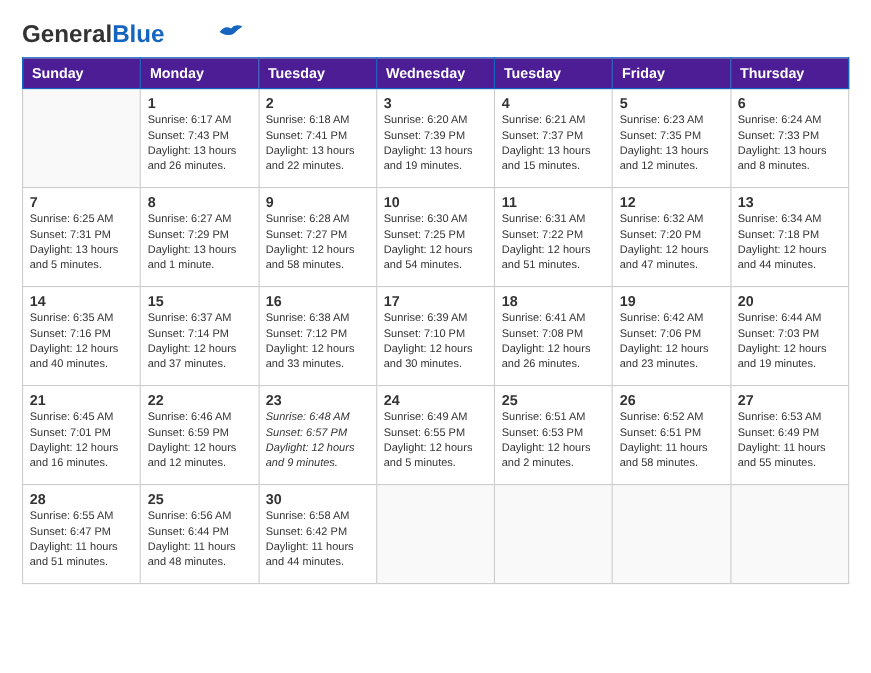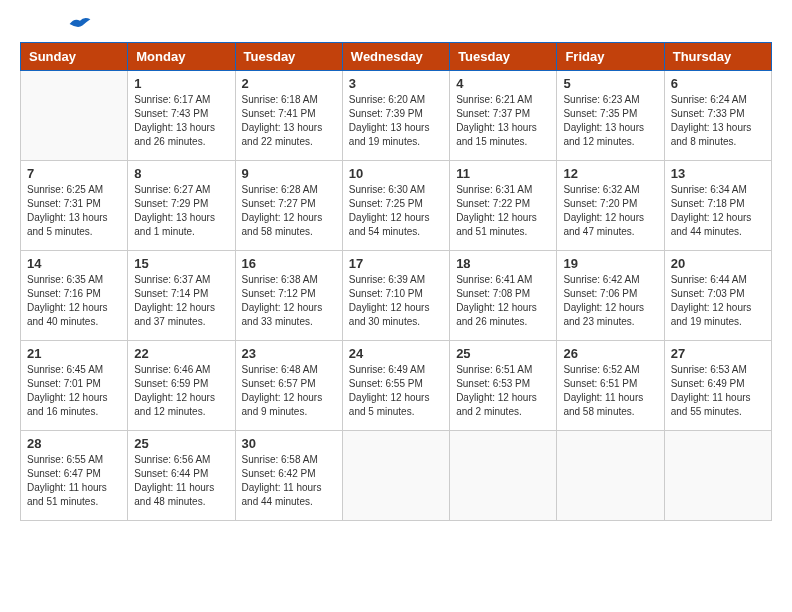--- a/index.html
+++ b/index.html
@@ -45,21 +45,21 @@
     .location-title {
       font-size: 14px;
       color: #444;
     }
     .calendar {
       width: 100%;
       border-collapse: collapse;
       table-layout: fixed;
     }
     .calendar th {
-      background: #c2410c;
+      background: #4c1d95;
       color: #fff;
       text-align: left;
       padding: 6px 8px;
       font-size: 13px;
       font-weight: bold;
       border: 1px solid #1565c0;
     }
     .calendar td {
       vertical-align: top;
       border: 1px solid #ccc;
@@ -83,20 +83,23 @@
     .empty-cell {
       background: #f9f9f9;
     }
   </style>
 </head>
 <body>
 
 <div class="header">
   <div class="logo">
     <div style="display:flex; align-items:center;">
+      <span class="logo-text">
+        <span>General</span><span class="blue">Blue</span>
+      </span>
       <svg class="logo-bird" viewBox="0 0 30 20">
         <path d="M2,10 Q8,2 15,6 Q20,0 28,4 Q22,8 18,12 Q12,16 2,10Z" fill="#1565c0"></path>
       </svg>
     </div>
   </div>
   <div class="title-block">
     <div class="month-title"></div>
     <div class="location-title"></div>
   </div>
 </div>
@@ -271,21 +274,21 @@
         </td>
         <td>
           <span class="day-number">22</span>
           <div class="day-info" style="white-space: pre-line;">Sunrise: 6:46 AM
 Sunset: 6:59 PM
 Daylight: 12 hours
 and 12 minutes.</div>
         </td>
         <td>
           <span class="day-number">23</span>
-          <div class="day-info" style="white-space: pre-line;">Sunrise: 6:48 AM
+          <div class="day-info" style="white-space: pre-line; font-style: italic;">Sunrise: 6:48 AM
 Sunset: 6:57 PM
 Daylight: 12 hours
 and 9 minutes.</div>
         </td>
         <td>
           <span class="day-number">24</span>
           <div class="day-info" style="white-space: pre-line;">Sunrise: 6:49 AM
 Sunset: 6:55 PM
 Daylight: 12 hours
 and 5 minutes.</div>

